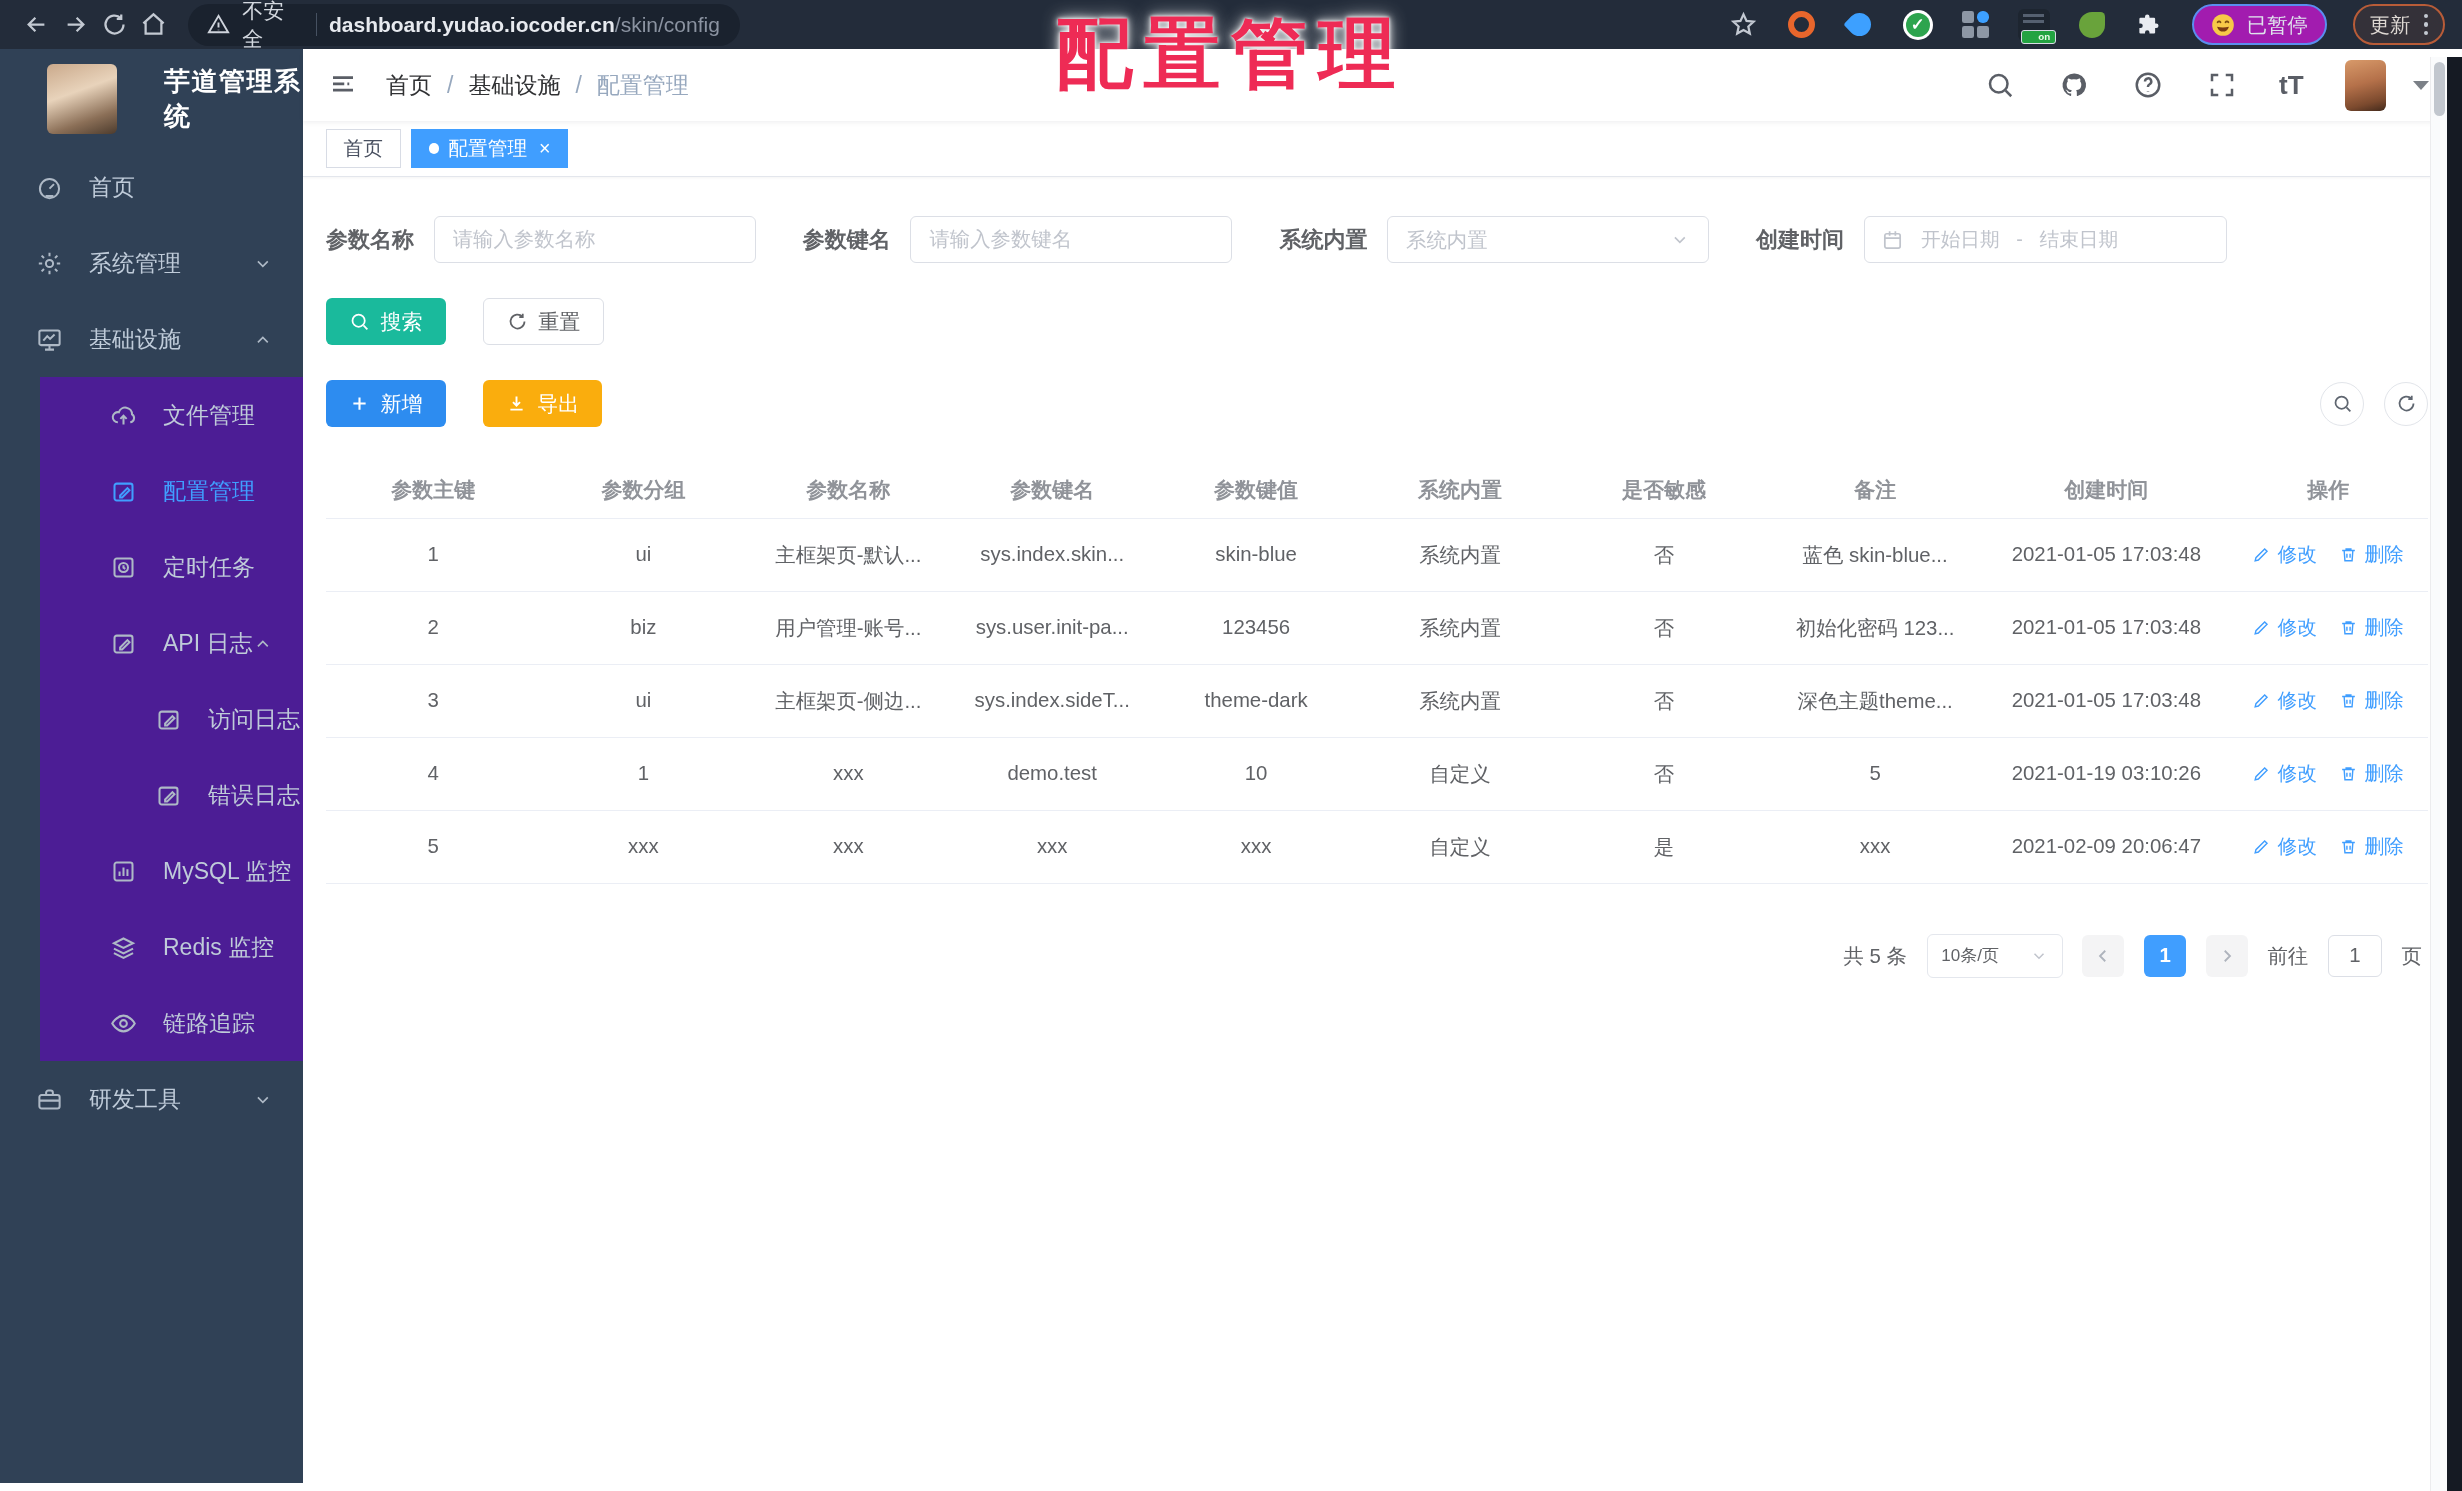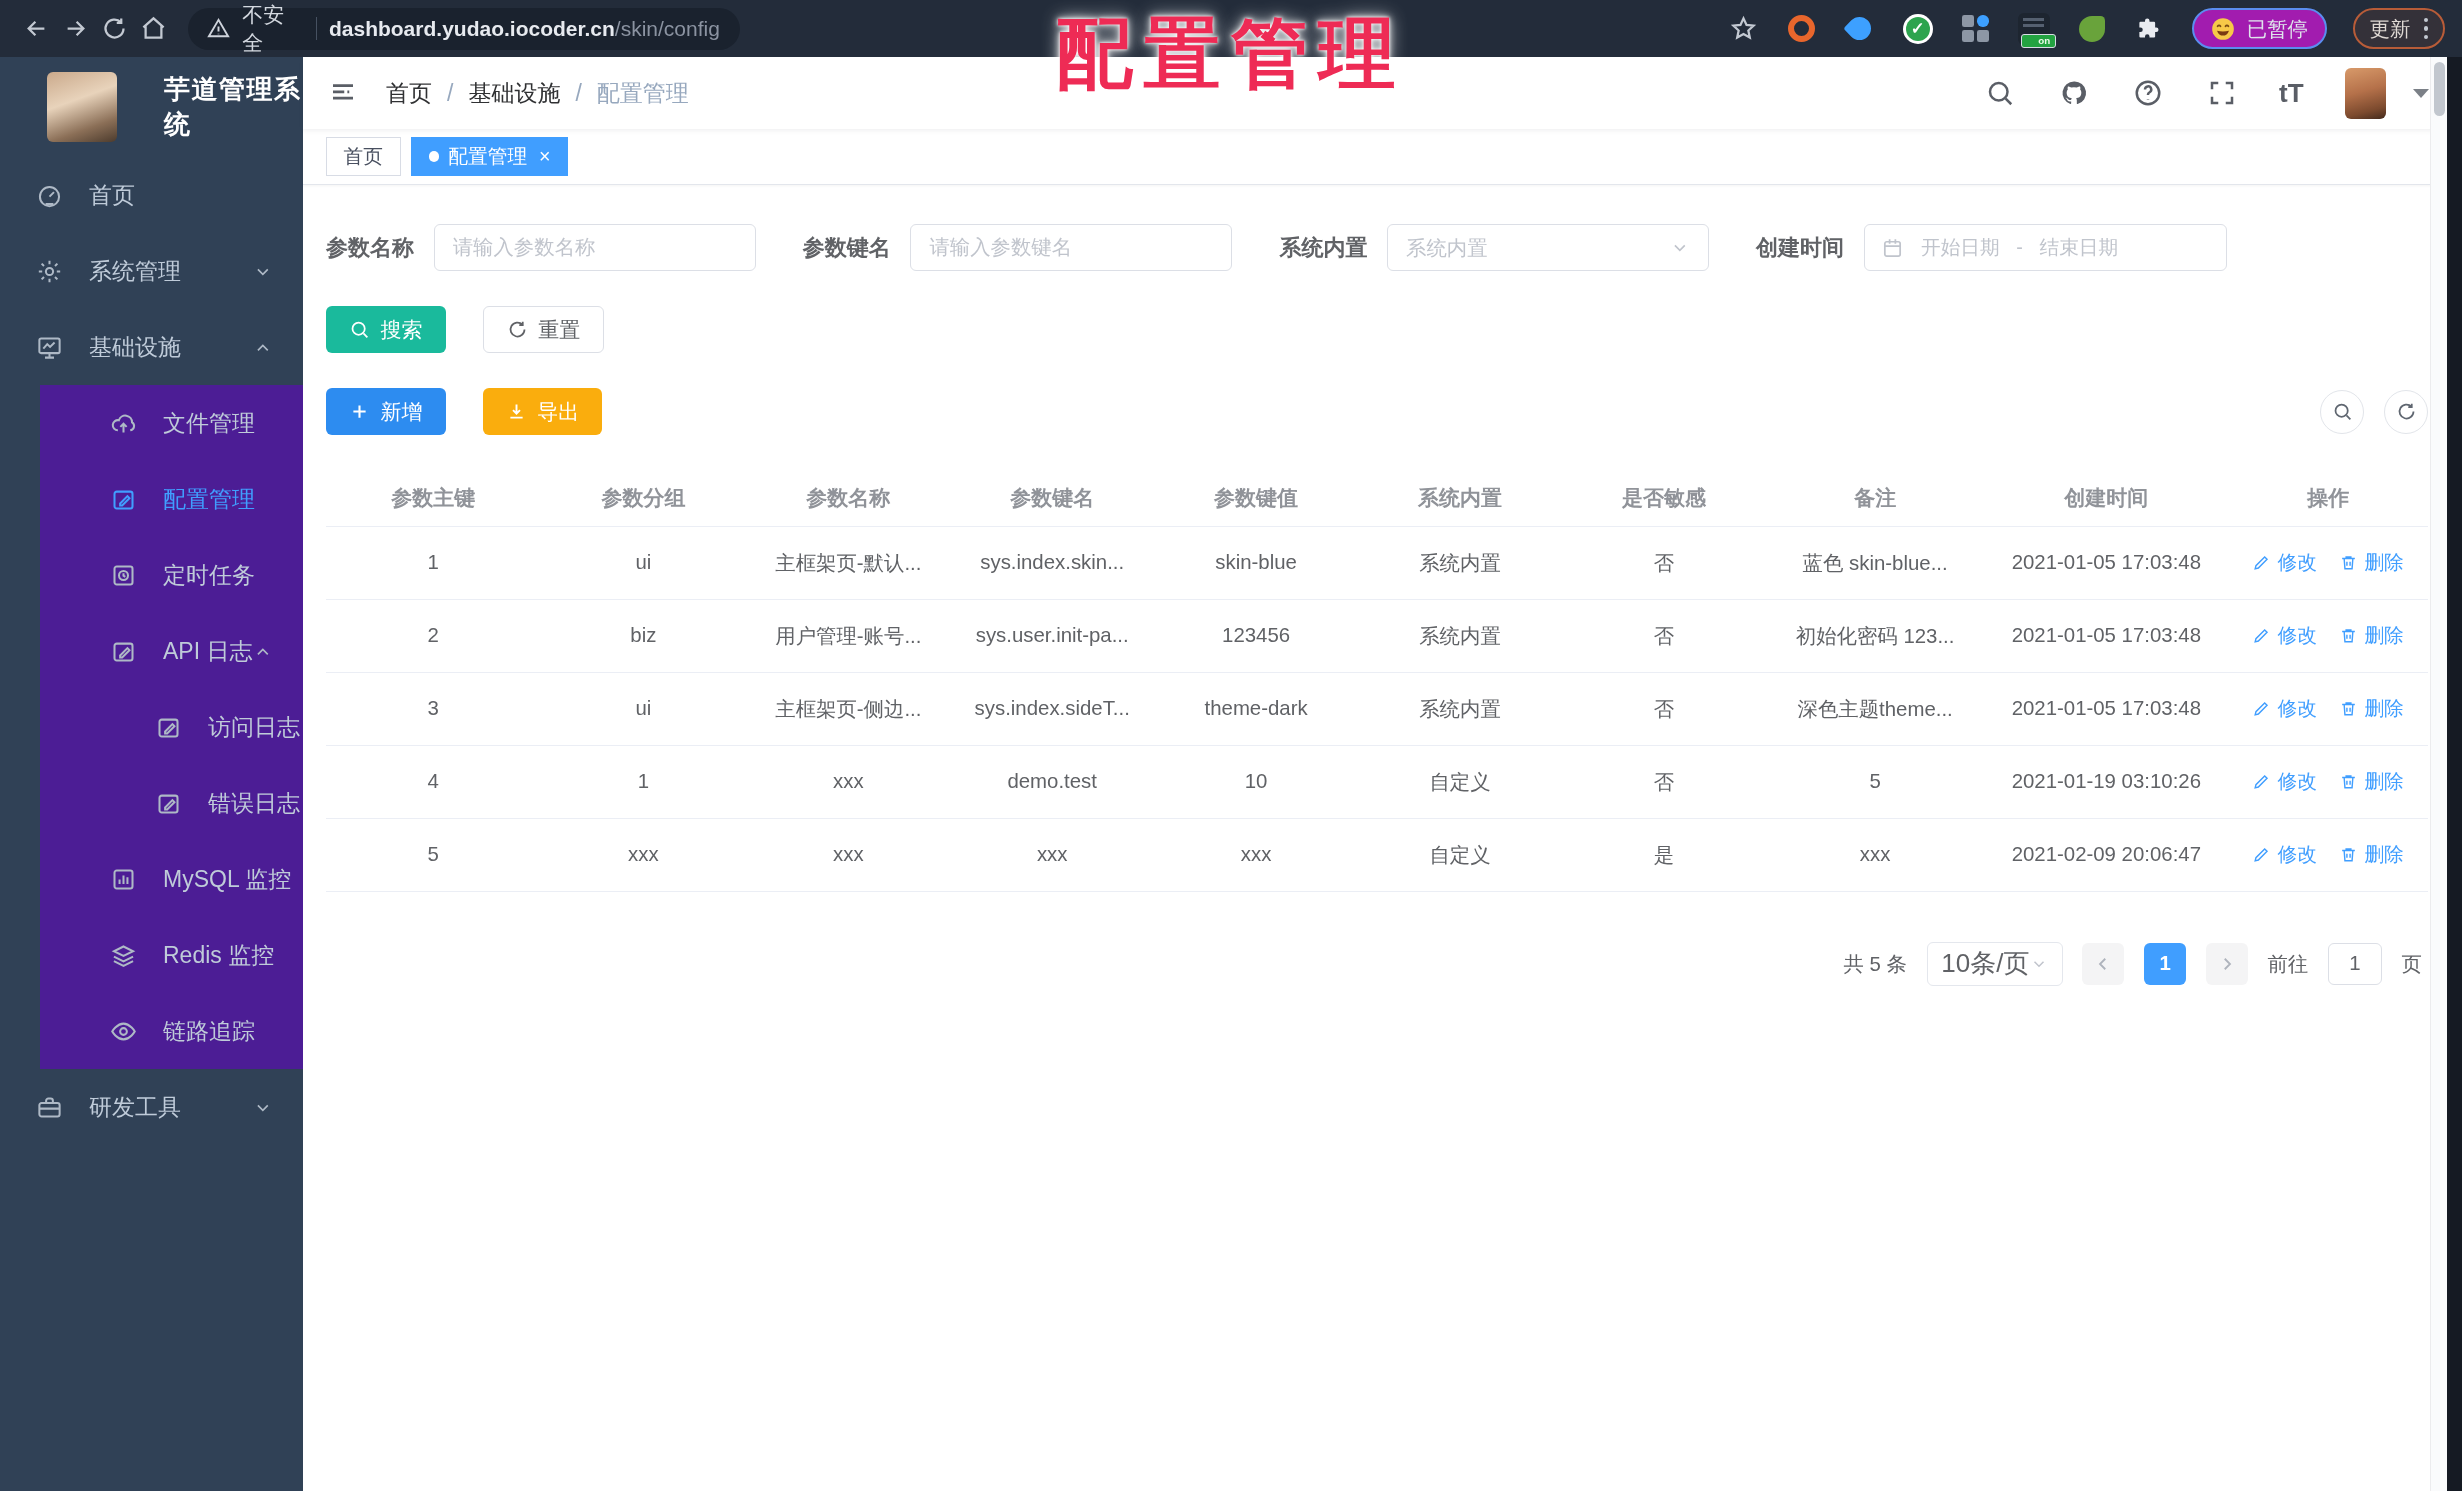--- a/index.html
+++ b/index.html
@@ -1,20 +1,20 @@
 <!DOCTYPE html>
 <html style="font-size:12px"><head>
 <meta charset="utf-8">
 <style>
   * { margin:0; padding:0; box-sizing:border-box; }
   body { width:2462px; height:1491px; font-family:"Liberation Sans", sans-serif; background:#fff; overflow:hidden; }
   .screen { position:relative; width:2462px; height:1491px; }
 
   
-  .chrome { height:57px; background:#232c3a; display:flex; align-items:center; padding:0 16.6px; position:relative; z-index:5; }
+  .chrome { height:49px; background:#232c3a; display:flex; align-items:center; padding:0 16.6px; position:relative; z-index:5; }
   .nav-ic { width:39px; height:39px; display:flex; align-items:center; justify-content:center; color:#c3c9d2; flex:0 0 auto; }
   .nav-ic svg { width:27px; height:27px; }
   .url-pill { margin-left:15px; background:#1a222e; border-radius:23px; height:42px; width:552px; display:flex; align-items:center; padding:0 19.7px; gap:12px; }
   .url-pill svg { width:23px; height:23px; color:#cfd4dc; flex:0 0 auto; }
   .sec-label { color:#d3d8df; font-size:21px; }
   .url-sep { width:1.5px; height:23px; background:#465161; }
   .url-text { font-size:21px; color:#e7eaef; font-weight:700; white-space:nowrap; }
   .url-text .path { color:#8b93a1; font-weight:400; }
   .chrome-right { margin-left:auto; display:flex; align-items:center; gap:26px; }
   .ext { width:32px; height:32px; display:flex; align-items:center; justify-content:center; }
@@ -114,21 +114,21 @@
   table.grid { width:100%; border-collapse:collapse; table-layout:fixed; margin-top:35px; }
   .grid th { height:56px; font-size:21px; color:#909399; font-weight:700; text-align:center; border-bottom:1.5px solid #ebeef5; }
   .grid td { height:73px; font-size:20.4px; color:#606266; text-align:center; border-bottom:1.5px solid #ebeef5; white-space:nowrap; overflow:hidden; }
   .op-link { color:#409eff; font-size:19.7px; display:inline-flex; align-items:center; gap:6px; margin:0 11.3px; }
   .op-link svg { width:19px; height:19px; }
   col.c1{width:10.2%} col.c2{width:9.8%} col.c3{width:9.7%} col.c4{width:9.7%} col.c5{width:9.7%}
   col.c6{width:9.7%} col.c7{width:9.7%} col.c8{width:10.4%} col.c9{width:11.6%} col.c10{width:9.5%}
 
   
   .pager { margin-top:50px; display:flex; align-items:center; justify-content:flex-end; gap:19.7px; font-size:20.4px; color:#606266; padding-right:6px; }
-  .psize { width:136px; height:44px; border:1.5px solid #e4e7ed; border-radius:6px; display:flex; align-items:center; justify-content:space-between; padding:0 13.6px; color:#606266; font-size:26px; }
+  .psize { width:136px; height:44px; border:1.5px solid #e4e7ed; border-radius:6px; display:flex; align-items:center; justify-content:space-between; padding:0 13.6px; color:#606266; font-size:17px; }
   .psize svg { width:18px; height:18px; color:#c0c4cc; }
   .pbtn { width:42px; height:42px; border-radius:6px; background:#f4f4f5; color:#aeb3bc; display:flex; align-items:center; justify-content:center; }
   .pbtn svg { width:18px; height:18px; }
   .pcur { width:42px; height:42px; border-radius:6px; background:#409eff; color:#fff; display:flex; align-items:center; justify-content:center; font-weight:700; }
   .goto-input { width:54px; height:42px; border:1.5px solid #dcdfe6; border-radius:6px; text-align:center; font-size:20.4px; color:#606266; font-family:"Liberation Sans",sans-serif; outline:none; }
 
   
   .v-scroll { position:absolute; top:57px; right:15px; width:16.6px; bottom:0; background:#fafbfc; border-left:1.5px solid #ececee; z-index:4; }
   .v-thumb { position:absolute; top:4.5px; left:3px; width:10.6px; height:54px; background:#c2c7ce; border-radius:6px; }
   .win-edge { position:absolute; top:57px; right:0; width:15px; bottom:0; background:#151a23; z-index:4; }

